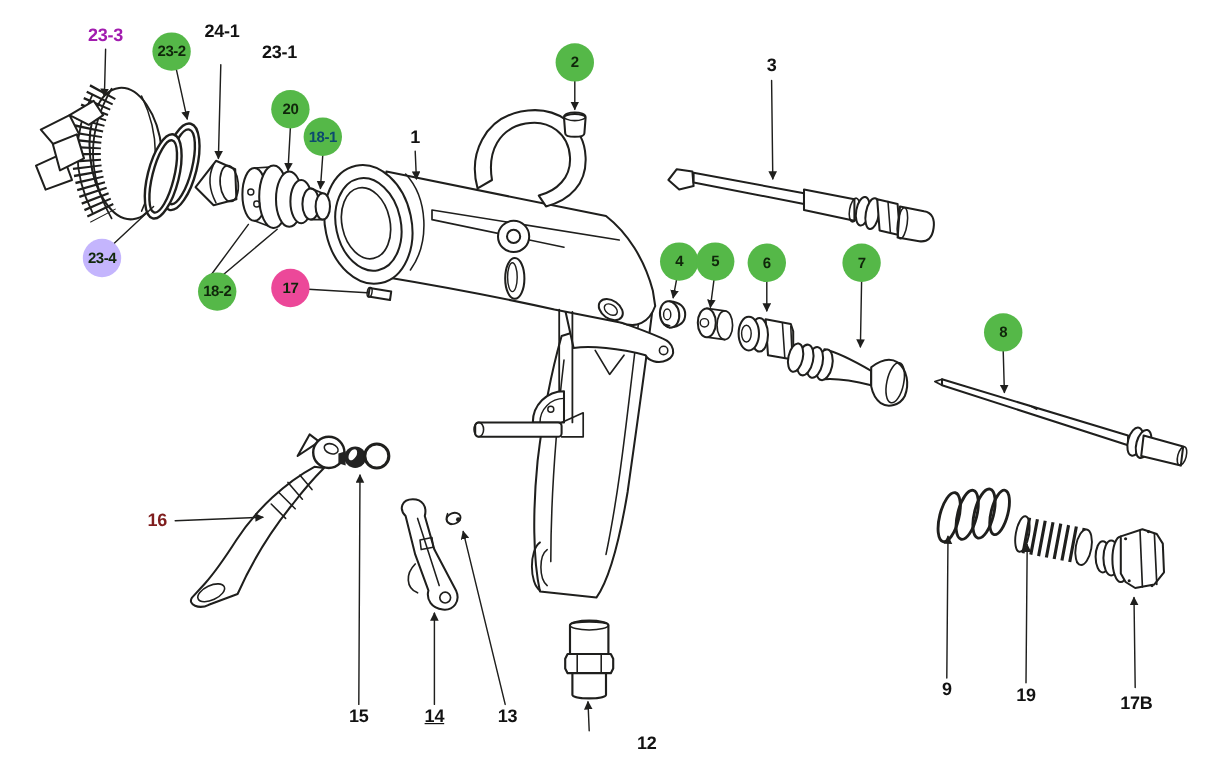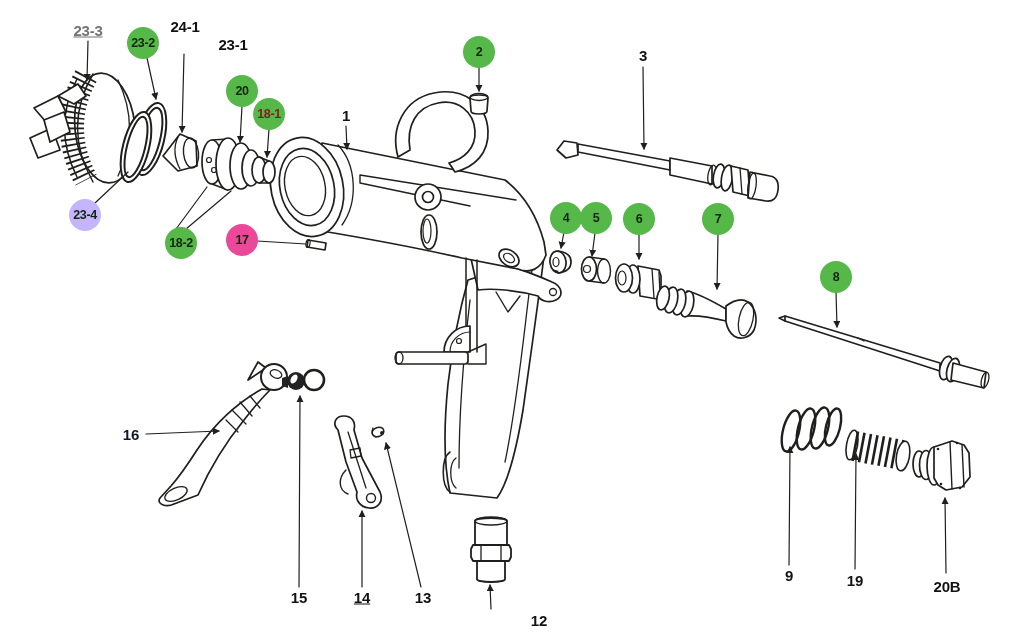--- a/index.html
+++ b/index.html
@@ -258,36 +258,36 @@
     <line x1="362" y1="587" x2="362" y2="511" marker-end="url(#ah)"></line>
     <line x1="421" y1="587" x2="386" y2="443" marker-end="url(#ah)"></line>
     <line x1="491" y1="609" x2="490" y2="585" marker-end="url(#ah)"></line>
     <line x1="789" y1="565" x2="790" y2="447" marker-end="url(#ah)"></line>
     <line x1="855" y1="569" x2="856" y2="454" marker-end="url(#ah)"></line>
     <line x1="946" y1="573" x2="945" y2="498" marker-end="url(#ah)"></line>
   </g>
 </svg>
 
 <div id="labels">
-      <div class="plain-label" style="left: 88px; top: 30px; color: #737373; text-decoration: underline;">23-3</div>
+      <div class="plain-label" style="left: 88px; top: 30px; color: #a21caf;">23-3</div>
       <div class="plain-label" style="left: 185px; top: 26px; color: rgb(18, 18, 18);">24-1</div>
       <div class="plain-label" style="left: 185px; top: 44px; color: rgb(18, 18, 18); margin-left: 48px;">23-1</div>
       <div class="plain-label" style="left: 346px; top: 115px; color: rgb(18, 18, 18);">1</div>
       <div class="plain-label" style="left: 643px; top: 55px; color: rgb(18, 18, 18);">3</div>
-      <div class="plain-label" style="left: 131px; top: 434px; color: #0f172a;">16</div>
+      <div class="plain-label" style="left: 131px; top: 434px; color: #7f1d1d;">16</div>
       <div class="plain-label" style="left: 299px; top: 597px; color: rgb(18, 18, 18);">15</div>
       <div class="plain-label" style="left: 362px; top: 597px; color: rgb(18, 18, 18); text-decoration: underline;">14</div>
       <div class="plain-label" style="left: 423px; top: 597px; color: rgb(18, 18, 18);">13</div>
       <div class="plain-label" style="left: 491px; top: 620px; color: rgb(18, 18, 18); margin-left: 48px;">12</div>
       <div class="plain-label" style="left: 789px; top: 575px; color: rgb(18, 18, 18);">9</div>
       <div class="plain-label" style="left: 855px; top: 580px; color: rgb(18, 18, 18);">19</div>
-      <div class="plain-label" style="left: 947px; top: 586px; color: rgb(18, 18, 18);">20B</div>
+      <div class="plain-label" style="left: 947px; top: 586px; color: rgb(18, 18, 18);">17B</div>
       <div class="balloon" style="left: 143px; top: 43px; background: rgb(85, 184, 72); color: rgb(16, 39, 11);">23-2</div>
       <div class="balloon" style="left: 242px; top: 91px; background: rgb(85, 184, 72); color: rgb(16, 39, 11);">20</div>
-      <div class="balloon" style="left: 269px; top: 114px; background: rgb(85, 184, 72); color: #7f1d1d;">18-1</div>
+      <div class="balloon" style="left: 269px; top: 114px; background: rgb(85, 184, 72); color: #0c4a6e;">18-1</div>
       <div class="balloon" style="left: 85px; top: 215px; background: #c4b5fd; color: rgb(16, 39, 11); text-align: center;">23-4</div>
       <div class="balloon" style="left: 181px; top: 243px; background: rgb(85, 184, 72); color: rgb(16, 39, 11);">18-2</div>
       <div class="balloon" style="left: 242px; top: 240px; background: #ec4899; color: rgb(16, 39, 11);">17</div>
       <div class="balloon" style="left: 479px; top: 52px; background: rgb(85, 184, 72); color: rgb(16, 39, 11);">2</div>
       <div class="balloon" style="left: 566px; top: 218px; background: rgb(85, 184, 72); color: rgb(16, 39, 11);">4</div>
       <div class="balloon" style="left: 596px; top: 218px; background: rgb(85, 184, 72); color: rgb(16, 39, 11);">5</div>
       <div class="balloon" style="left: 639px; top: 219px; background: rgb(85, 184, 72); color: rgb(16, 39, 11);">6</div>
       <div class="balloon" style="left: 718px; top: 219px; background: rgb(85, 184, 72); color: rgb(16, 39, 11);">7</div>
       <div class="balloon" style="left: 836px; top: 277px; background: rgb(85, 184, 72); color: rgb(16, 39, 11);">8</div>
     </div>

